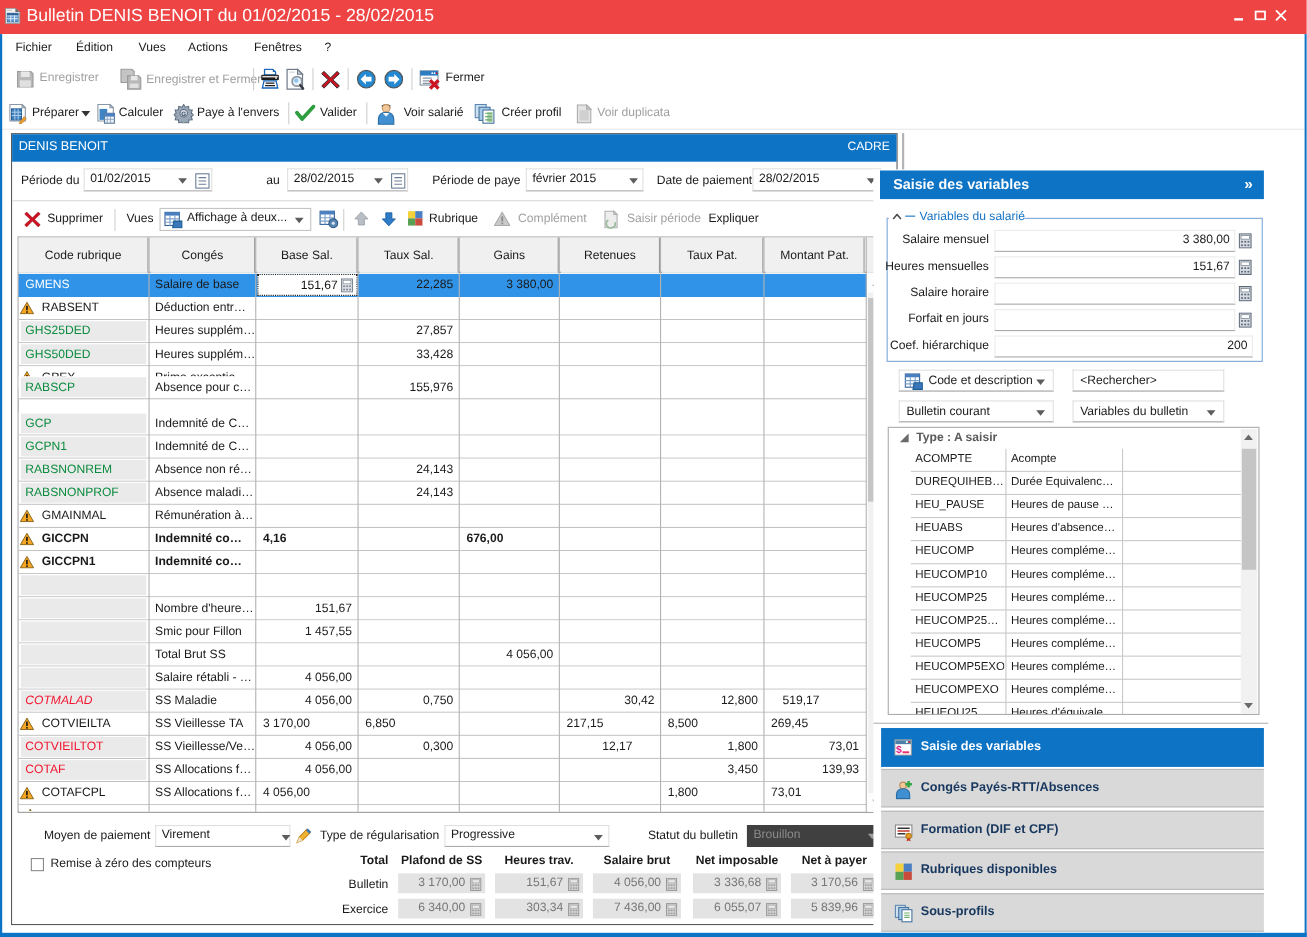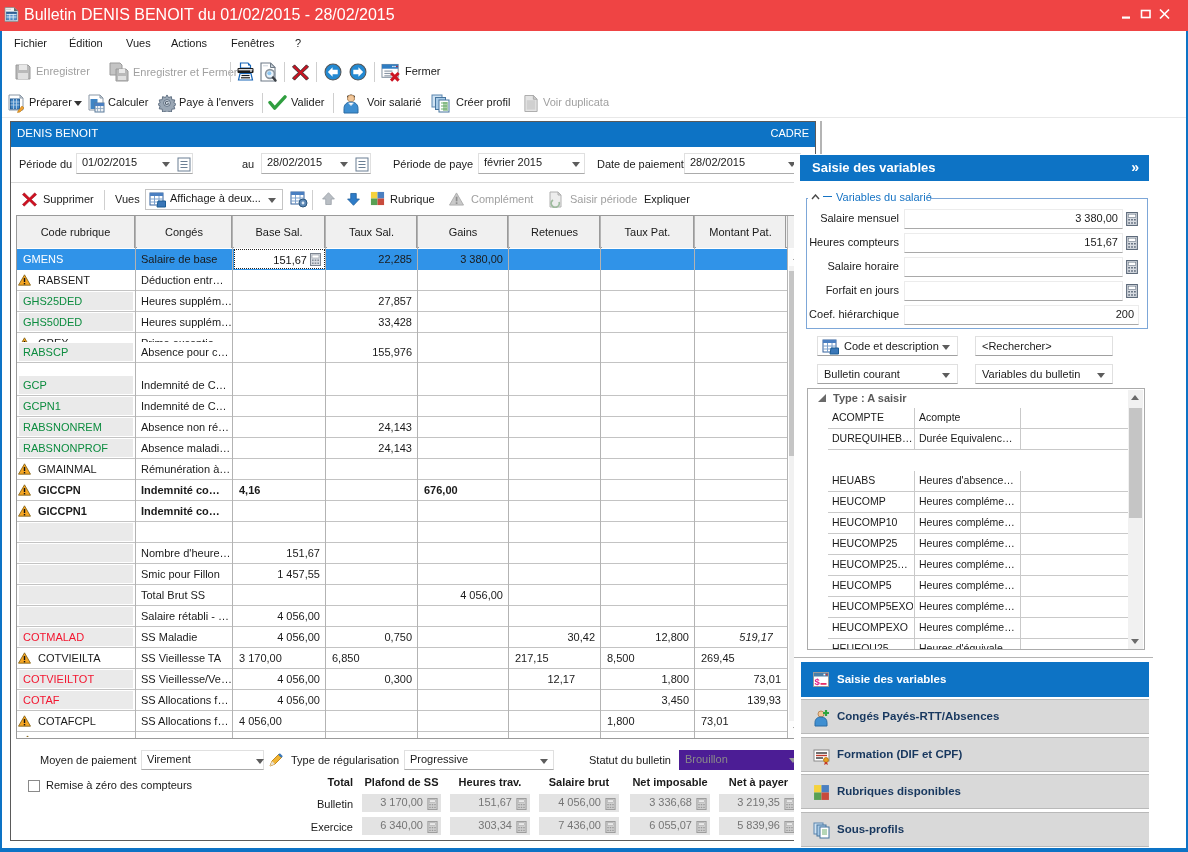--- a/index.html
+++ b/index.html
@@ -459,27 +459,27 @@
   <div class="cell" style="left:124px;width:90px;">Total Brut SS</div>
   <div class="cell" style="left:405px;width:81px;text-align:right;">4 056,00</div>
 </div>
 <div class="row" style="top:390px;">
   <div class="abs" style="left:2px;top:1px;width:114px;height:18px;background:#eaeaea"></div>
   <div class="cell" style="left:124px;width:90px;">Salaire rétabli - …</div>
   <div class="cell" style="left:220px;width:83px;text-align:right;">4 056,00</div>
 </div>
 <div class="row" style="top:411px;">
   <div class="abs" style="left:2px;top:1px;width:114px;height:18px;background:#eaeaea"></div>
-  <div class="cell" style="left:6px;width:110px;color:#f3152f;">COTMALAD</div>
+  <div class="cell" style="left:6px;width:110px;color:#f3152f;font-style:italic;">COTMALAD</div>
   <div class="cell" style="left:124px;width:90px;">SS Maladie</div>
   <div class="cell" style="left:220px;width:83px;text-align:right;">4 056,00</div>
   <div class="cell" style="left:313px;width:82px;text-align:right;">0,750</div>
   <div class="cell" style="left:496px;width:82px;text-align:right;">30,42</div>
   <div class="cell" style="left:588px;width:84px;text-align:right;">12,800</div>
-  <div class="cell" style="left:674px;width:82px;text-align:right;font-style:italic;">519,17</div>
+  <div class="cell" style="left:646px;width:82px;text-align:right;">519,17</div>
 </div>
 <div class="row" style="top:432px;">
   <svg class="abs" style="left:1px;top:4px" width="13" height="12" viewBox="0 0 16 15">
           <path d="M8 1 L15.5 14 L0.5 14 Z" fill="#f6a623" stroke="#7a5a10"></path>
           <rect x="7.1" y="5" width="1.8" height="5" fill="#111"></rect>
           <rect x="7.1" y="11.2" width="1.8" height="1.8" fill="#111"></rect>
         </svg>
   <div class="cell" style="left:21px;width:96px;color:#1a1a1a;">COTVIEILTA</div>
   <div class="cell" style="left:124px;width:90px;">SS Vieillesse TA</div>
   <div class="cell" style="left:222px;width:83px;text-align:left;">3 170,00</div>
@@ -551,21 +551,21 @@
         <path d="M2 14 L4 9 L11 2 L14 5 L7 12 Z" fill="#f0b434" stroke="#c88a1a"></path>
         <path d="M2 14 L4 9 L7 12 Z" fill="#e8e0d0"></path>
         <path d="M11 2 L14 5" stroke="#3a77b8" stroke-width="2.4"></path>
       </svg>
     <div class="abs" style="left:280px;top:16px">Type de régularisation</div>
     <div class="fld" style="left:393px;top:12px;width:150px;height:20px">
       <div class="val">Progressive</div>
       <div class="darr" style="left:135px;top:8px"></div>
     </div>
     <div class="abs" style="left:578px;top:16px">Statut du bulletin</div>
-    <div class="abs" style="left:668px;top:12px;width:122px;height:20px;background:#4c1d95;color:#8a8a8a">
+    <div class="abs" style="left:668px;top:12px;width:122px;height:20px;background:#404040;color:#8a8a8a">
       <div class="abs" style="left:6px;top:3px">Brouillon</div>
       <div class="darr" style="left:110px;top:8px;border-top-color:#9a9a9a"></div>
     </div>
     <div class="abs" style="left:17px;top:42px;width:12px;height:12px;border:1px solid #8a8a8a;background:#fff"></div>
     <div class="abs" style="left:35px;top:41px">Remise à zéro des compteurs</div>
     <div class="abs bold tright" style="left:242px;top:38px;width:100px">Total</div>
     <div class="abs bold tcent" style="left:351px;top:38px;width:79px">Plafond de SS</div>
     <div class="abs bold tcent" style="left:439px;top:38px;width:80px">Heures trav.</div>
     <div class="abs bold tcent" style="left:528px;top:38px;width:80px">Salaire brut</div>
     <div class="abs bold tcent" style="left:619px;top:38px;width:80px">Net imposable</div>
@@ -638,21 +638,21 @@
           <rect x="2" y="2" width="7" height="3" fill="#e9e9e9" stroke="#9a9a9a" stroke-width="0.5"></rect>
           <g fill="#9a9a9a">
             <rect x="2" y="6.5" width="1.6" height="1.4"></rect>
             <rect x="4.7" y="6.5" width="1.6" height="1.4"></rect>
             <rect x="7.4" y="6.5" width="1.6" height="1.4"></rect>
             <rect x="2" y="9.5" width="1.6" height="1.4"></rect>
             <rect x="4.7" y="9.5" width="1.6" height="1.4"></rect>
             <rect x="7.4" y="9.5" width="1.6" height="1.4"></rect>
           </g>
         </svg>
-        <div class="abs" style="right:18px;top:2px">3 219,35</div>
+        <div class="abs" style="right:18px;top:2px">3 170,56</div>
       </div>
     <div class="abs gbox" style="left:351px;top:79px;width:79px;height:18px">
         <svg class="abs" style="right:3px;top:4px" width="11" height="12" viewBox="0 0 11 13">
           <rect x="0.5" y="0.5" width="10" height="12" fill="#cfcfcf" stroke="#9a9a9a"></rect>
           <rect x="2" y="2" width="7" height="3" fill="#e9e9e9" stroke="#9a9a9a" stroke-width="0.5"></rect>
           <g fill="#9a9a9a">
             <rect x="2" y="6.5" width="1.6" height="1.4"></rect>
             <rect x="4.7" y="6.5" width="1.6" height="1.4"></rect>
             <rect x="7.4" y="6.5" width="1.6" height="1.4"></rect>
             <rect x="2" y="9.5" width="1.6" height="1.4"></rect>
@@ -748,21 +748,21 @@
         <g fill="#5d6a7a">
           <rect x="2" y="6.5" width="1.6" height="1.4"></rect>
           <rect x="4.7" y="6.5" width="1.6" height="1.4"></rect>
           <rect x="7.4" y="6.5" width="1.6" height="1.4"></rect>
           <rect x="2" y="9.5" width="1.6" height="1.4"></rect>
           <rect x="4.7" y="9.5" width="1.6" height="1.4"></rect>
           <rect x="7.4" y="9.5" width="1.6" height="1.4"></rect>
         </g>
       </svg>
     </div>
-    <div class="rlbl" style="left:6px;top:82px;width:99px">Heures compteurs</div>
+    <div class="rlbl" style="left:6px;top:82px;width:99px">Heures mensuelles</div>
     <div class="rfld" style="left:110px;top:79px;width:219px;height:20px">
       <div class="v">151,67</div>
     </div>
     <div class="abs" style="left:332px;top:80px;width:12px;height:16px">
       <svg class="abs" style="left:0;top:2px" width="12" height="14" viewBox="0 0 11 13">
         <rect x="0.5" y="0.5" width="10" height="12" fill="#d8dce2" stroke="#5d6a7a"></rect>
         <rect x="2" y="2" width="7" height="3" fill="#fff" stroke="#5d6a7a" stroke-width="0.5"></rect>
         <g fill="#5d6a7a">
           <rect x="2" y="6.5" width="1.6" height="1.4"></rect>
           <rect x="4.7" y="6.5" width="1.6" height="1.4"></rect>
@@ -847,20 +847,26 @@
         <div class="c2">Acompte</div>
         <div class="abs" style="left:86px;top:0;width:1px;height:21px;background:#c9c9c9"></div>
         <div class="abs" style="left:192px;top:0;width:1px;height:21px;background:#c9c9c9"></div>
       </div>
       <div class="lrow" style="top:40px">
         <div class="c1">DUREQUIHEB…</div>
         <div class="c2">Durée Equivalenc…</div>
         <div class="abs" style="left:86px;top:0;width:1px;height:21px;background:#c9c9c9"></div>
         <div class="abs" style="left:192px;top:0;width:1px;height:21px;background:#c9c9c9"></div>
       </div>
+      <div class="lrow" style="top:61px">
+        <div class="c1">HEU_PAUSE</div>
+        <div class="c2">Heures de pause …</div>
+        <div class="abs" style="left:86px;top:0;width:1px;height:21px;background:#c9c9c9"></div>
+        <div class="abs" style="left:192px;top:0;width:1px;height:21px;background:#c9c9c9"></div>
+      </div>
       <div class="lrow" style="top:82px">
         <div class="c1">HEUABS</div>
         <div class="c2">Heures d'absence…</div>
         <div class="abs" style="left:86px;top:0;width:1px;height:21px;background:#c9c9c9"></div>
         <div class="abs" style="left:192px;top:0;width:1px;height:21px;background:#c9c9c9"></div>
       </div>
       <div class="lrow" style="top:103px">
         <div class="c1">HEUCOMP</div>
         <div class="c2">Heures compléme…</div>
         <div class="abs" style="left:86px;top:0;width:1px;height:21px;background:#c9c9c9"></div>

